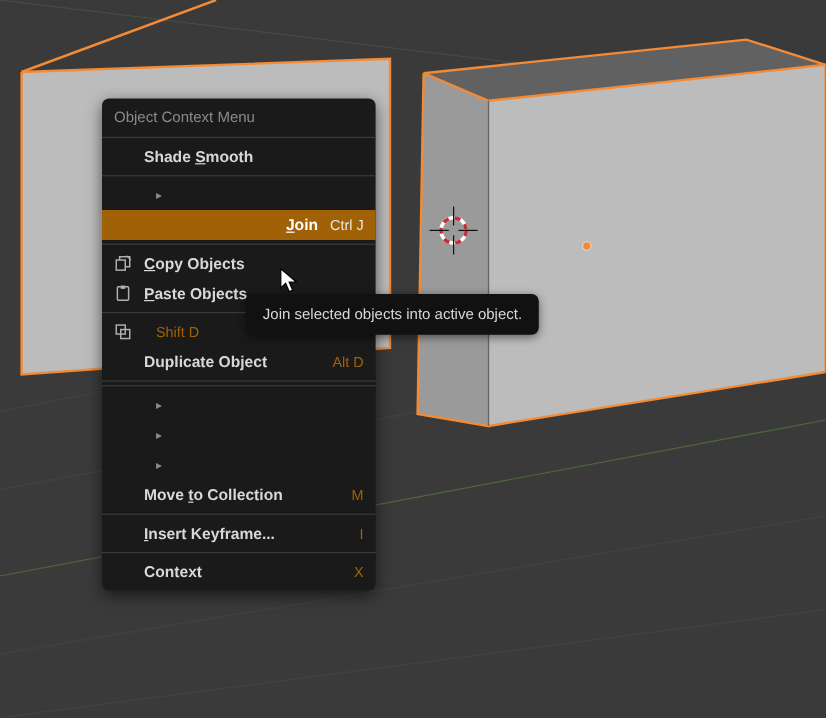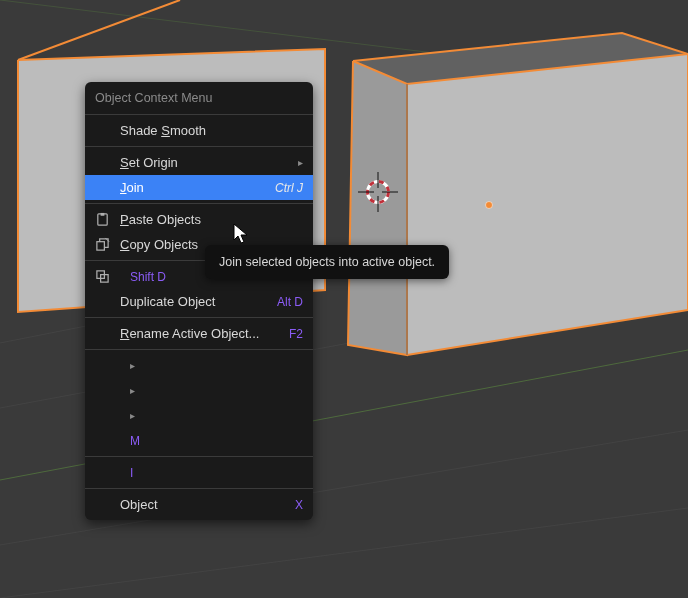--- a/index.html
+++ b/index.html
@@ -52,44 +52,46 @@
   .menu-item {
     display: flex;
     align-items: center;
     padding: 3px 10px 3px 10px;
     height: 25px;
     position: relative;
     color: #d8d8d8;
     font-size: 13px;
   }
   .menu-item.hover {
-    background: #3b82f6;
+    background: #a16207;
     color: #ffffff;
+    text-align: right;
   }
   .menu-item .icon-slot {
     width: 25px;
     display: inline-flex;
     justify-content: flex-start;
     align-items: center;
     color: #b0b0b0;
     font-size: 14px;
   }
   .menu-item.hover .icon-slot { color: #ffffff; }
   .menu-item .label {
     flex: 1;
     white-space: nowrap;
     overflow: hidden;
     text-overflow: ellipsis;
+    font-weight: bold;
   }
   .menu-item .hotkey {
-    color: #8b5cf6;
+    color: #a16207;
     font-size: 12px;
     padding-left: 10px;
   }
-  .menu-item.hover .hotkey { color: #e8e8e8; font-style: italic; }
+  .menu-item.hover .hotkey { color: #e8e8e8; }
   .menu-item .arrow {
     color: #8a8a8a;
     font-size: 10px;
     padding-left: 10px;
   }
   .underline-letter { text-decoration: underline; }
 
   
   .tooltip {
     position: absolute;
@@ -179,95 +181,91 @@
   <div class="menu-title">Object Context Menu</div>
   <div class="menu-sep"></div>
   <div id="menu-body">
       <div class="menu-item">
         <span class="icon-slot"></span>
         <span class="label">Shade <span class="underline-letter">S</span>mooth</span>
       </div>
       <div class="menu-sep"></div>
       <div class="menu-item">
         <span class="icon-slot"></span>
-        <span class="label"><span class="underline-letter">S</span>et Origin</span>
         <span class="arrow">▸</span>
       </div>
       <div class="menu-item hover">
         <span class="icon-slot"></span>
         <span class="label"><span class="underline-letter">J</span>oin</span>
         <span class="hotkey">Ctrl J</span>
       </div>
       <div class="menu-sep"></div>
-      <div class="menu-item">
-        <span class="icon-slot">
-          <svg width="15" height="15" viewBox="0 0 16 16">
-            <rect x="3" y="2" width="10" height="12" rx="1" fill="none" stroke="#b0b0b0" stroke-width="1.3"></rect>
-            <rect x="6" y="1" width="4" height="3" fill="#b0b0b0"></rect>
-          </svg>
-        </span>
-        <span class="label"><span class="underline-letter">P</span>aste Objects</span>
-      </div>
       <div class="menu-item">
         <span class="icon-slot">
           <svg width="15" height="15" viewBox="0 0 16 16">
             <rect x="2" y="5" width="8" height="9" fill="none" stroke="#b0b0b0" stroke-width="1.3"></rect>
             <path d="M5 5 V2 H14 V11 H10" fill="none" stroke="#b0b0b0" stroke-width="1.3"></path>
             <path d="M11 1 L15 5" stroke="#b0b0b0" stroke-width="1"></path>
           </svg>
         </span>
         <span class="label"><span class="underline-letter">C</span>opy Objects</span>
       </div>
+      <div class="menu-item">
+        <span class="icon-slot">
+          <svg width="15" height="15" viewBox="0 0 16 16">
+            <rect x="3" y="2" width="10" height="12" rx="1" fill="none" stroke="#b0b0b0" stroke-width="1.3"></rect>
+            <rect x="6" y="1" width="4" height="3" fill="#b0b0b0"></rect>
+          </svg>
+        </span>
+        <span class="label"><span class="underline-letter">P</span>aste Objects</span>
+      </div>
       <div class="menu-sep"></div>
       <div class="menu-item">
         <span class="icon-slot">
           <svg width="15" height="15" viewBox="0 0 16 16">
             <rect x="2" y="2" width="8" height="8" fill="none" stroke="#b0b0b0" stroke-width="1.3"></rect>
             <rect x="6" y="6" width="8" height="8" fill="none" stroke="#b0b0b0" stroke-width="1.3"></rect>
           </svg>
         </span>
         <span class="hotkey">Shift D</span>
       </div>
       <div class="menu-item">
         <span class="icon-slot"></span>
         <span class="label">Duplicate Object</span>
         <span class="hotkey">Alt D</span>
       </div>
       <div class="menu-sep"></div>
-      <div class="menu-item">
-        <span class="icon-slot"></span>
-        <span class="label"><span class="underline-letter">R</span>ename Active Object...</span>
-        <span class="hotkey">F2</span>
-      </div>
-      <div class="menu-sep"></div>
-      <div class="menu-item">
-        <span class="icon-slot"></span>
-        <span class="arrow">▸</span>
-      </div>
-      <div class="menu-item">
-        <span class="icon-slot"></span>
-        <span class="arrow">▸</span>
-      </div>
-      <div class="menu-item">
-        <span class="icon-slot"></span>
-        <span class="arrow">▸</span>
-      </div>
-      <div class="menu-item">
-        <span class="icon-slot"></span>
+      <div class="menu-sep"></div>
+      <div class="menu-item">
+        <span class="icon-slot"></span>
+        <span class="arrow">▸</span>
+      </div>
+      <div class="menu-item">
+        <span class="icon-slot"></span>
+        <span class="arrow">▸</span>
+      </div>
+      <div class="menu-item">
+        <span class="icon-slot"></span>
+        <span class="arrow">▸</span>
+      </div>
+      <div class="menu-item">
+        <span class="icon-slot"></span>
+        <span class="label">Move <span class="underline-letter">t</span>o Collection</span>
         <span class="hotkey">M</span>
       </div>
       <div class="menu-sep"></div>
       <div class="menu-item">
         <span class="icon-slot"></span>
+        <span class="label"><span class="underline-letter">I</span>nsert Keyframe...</span>
         <span class="hotkey">I</span>
       </div>
       <div class="menu-sep"></div>
       <div class="menu-item">
         <span class="icon-slot"></span>
-        <span class="label">Object</span>
+        <span class="label">Context</span>
         <span class="hotkey">X</span>
       </div>
     </div>
 </div>
 
 <div class="tooltip">Join selected objects into active object.</div>
 
 <svg class="cursor" width="18" height="24">
   <polygon points="1,1 1,17 5,13 8,20 11,19 8,12 14,12" fill="#ffffff" stroke="#000000" stroke-width="1"></polygon>
 </svg>

